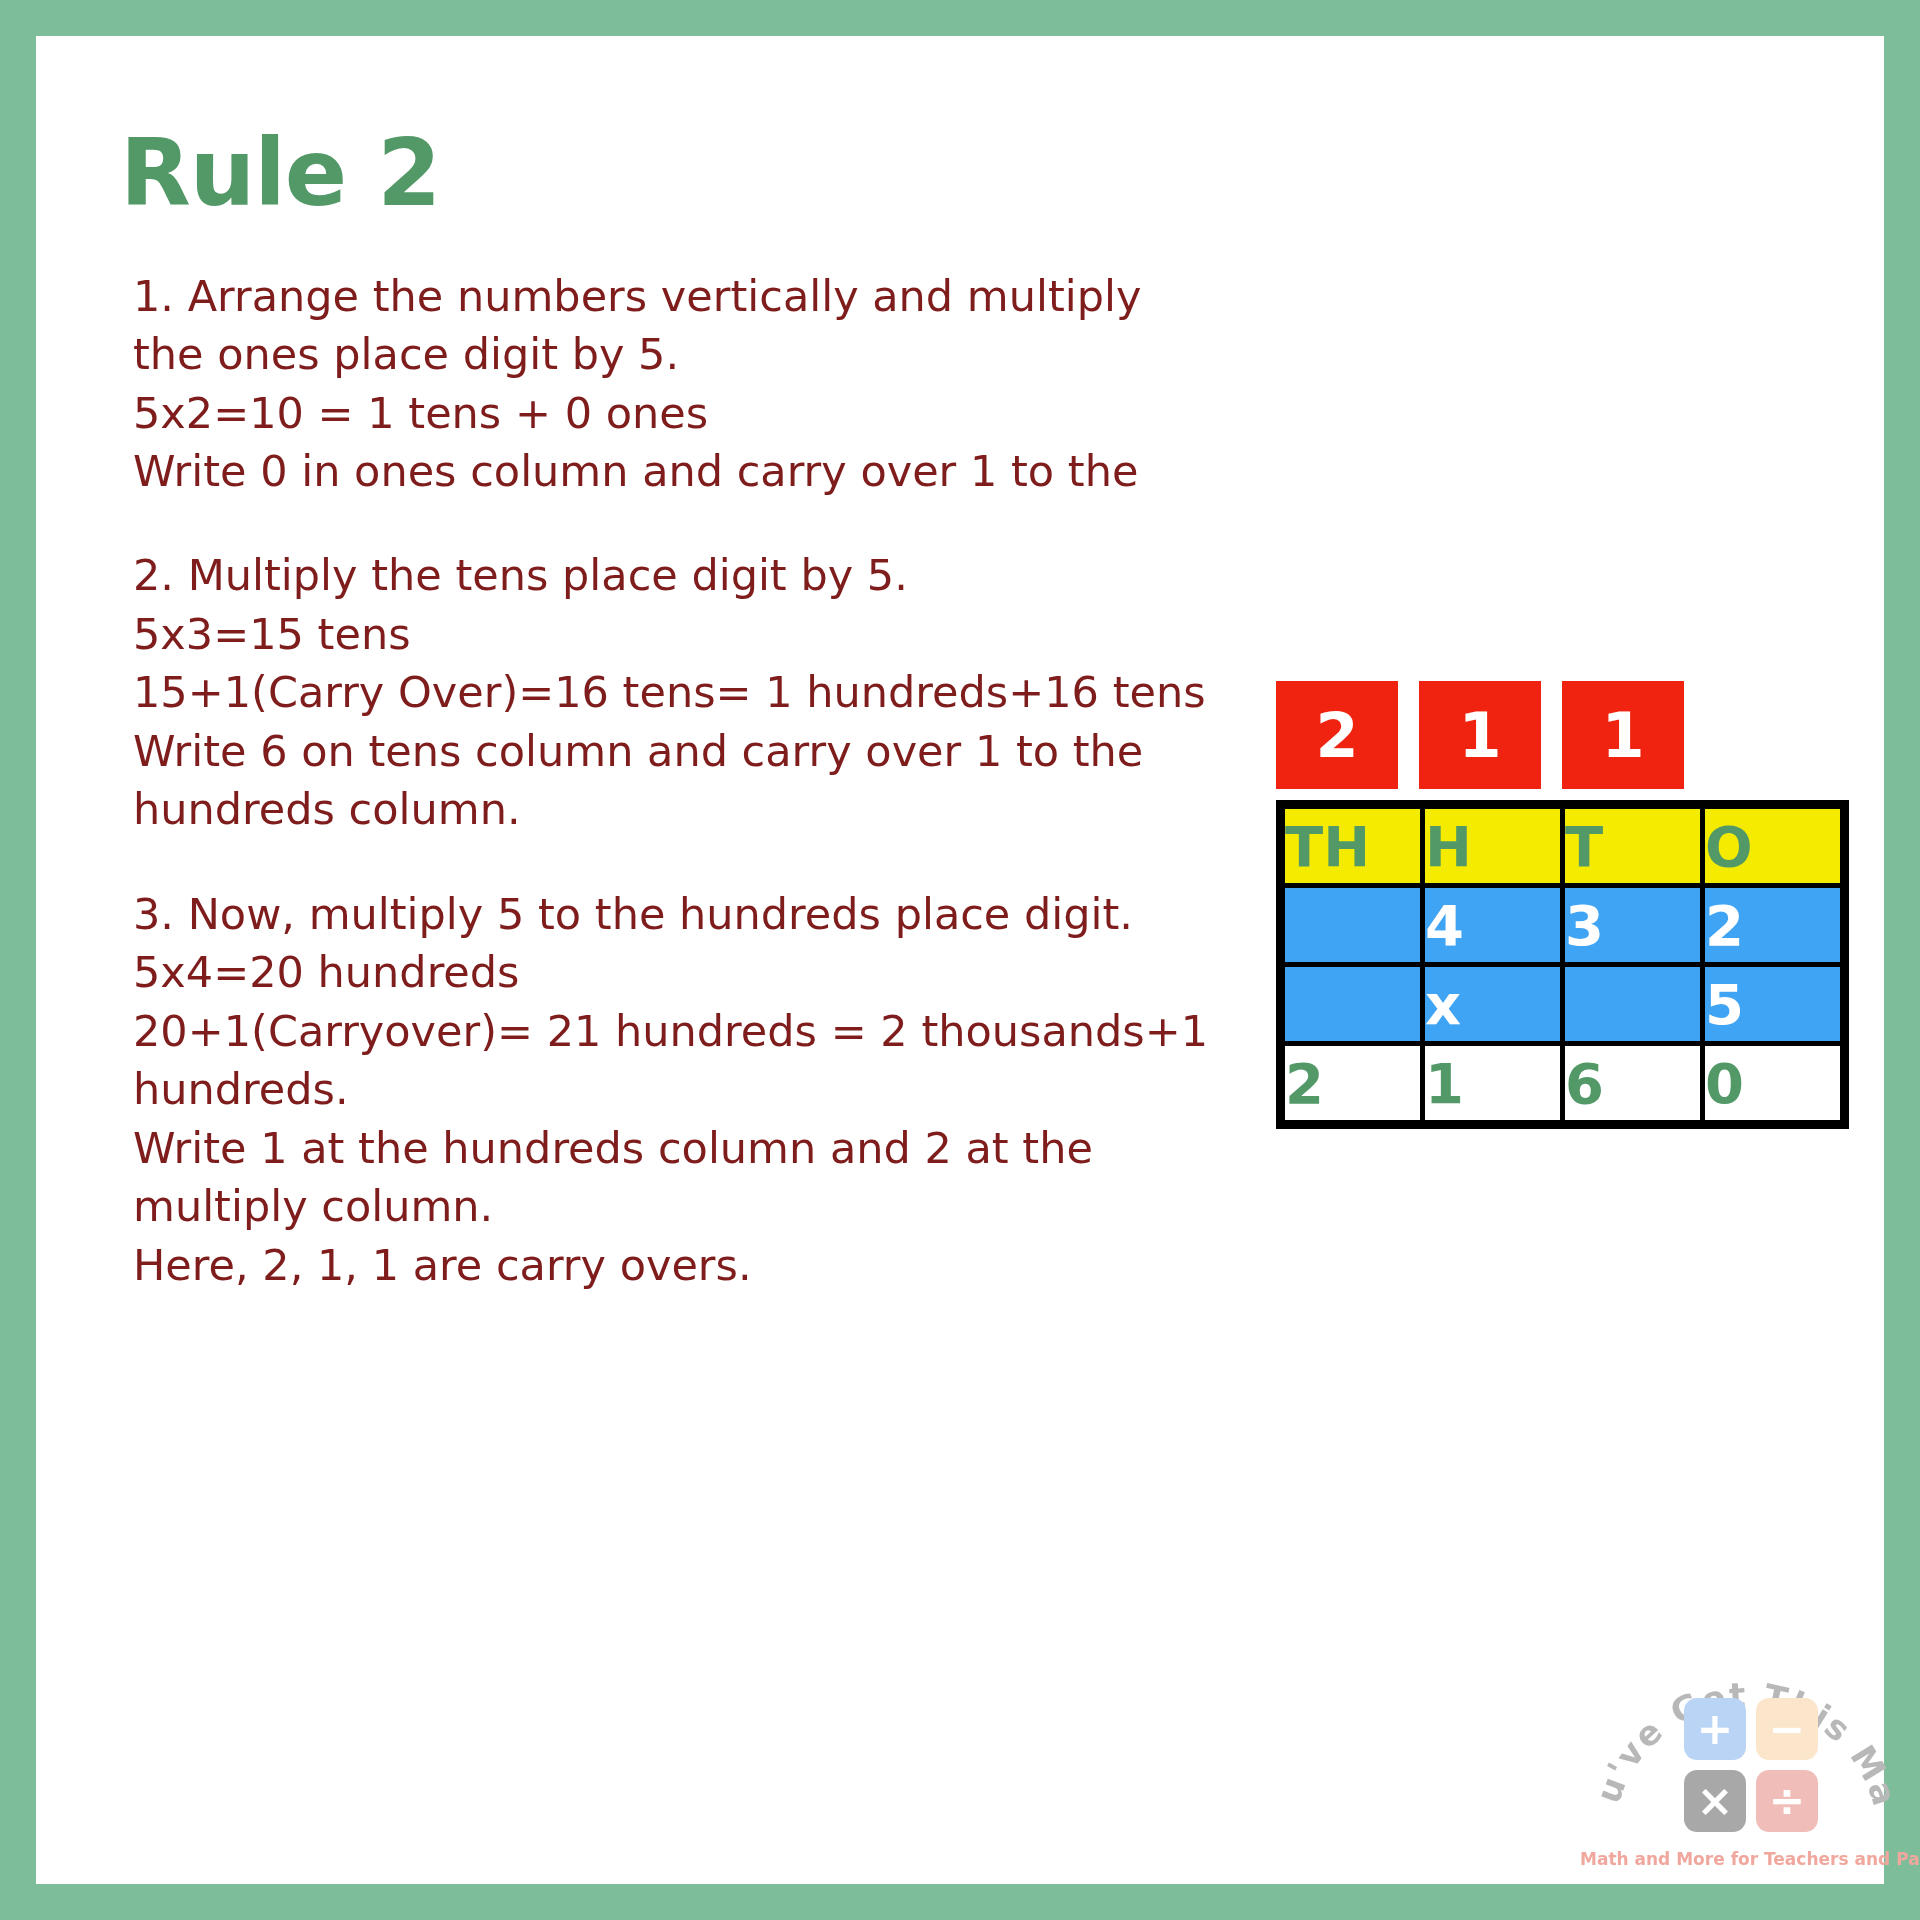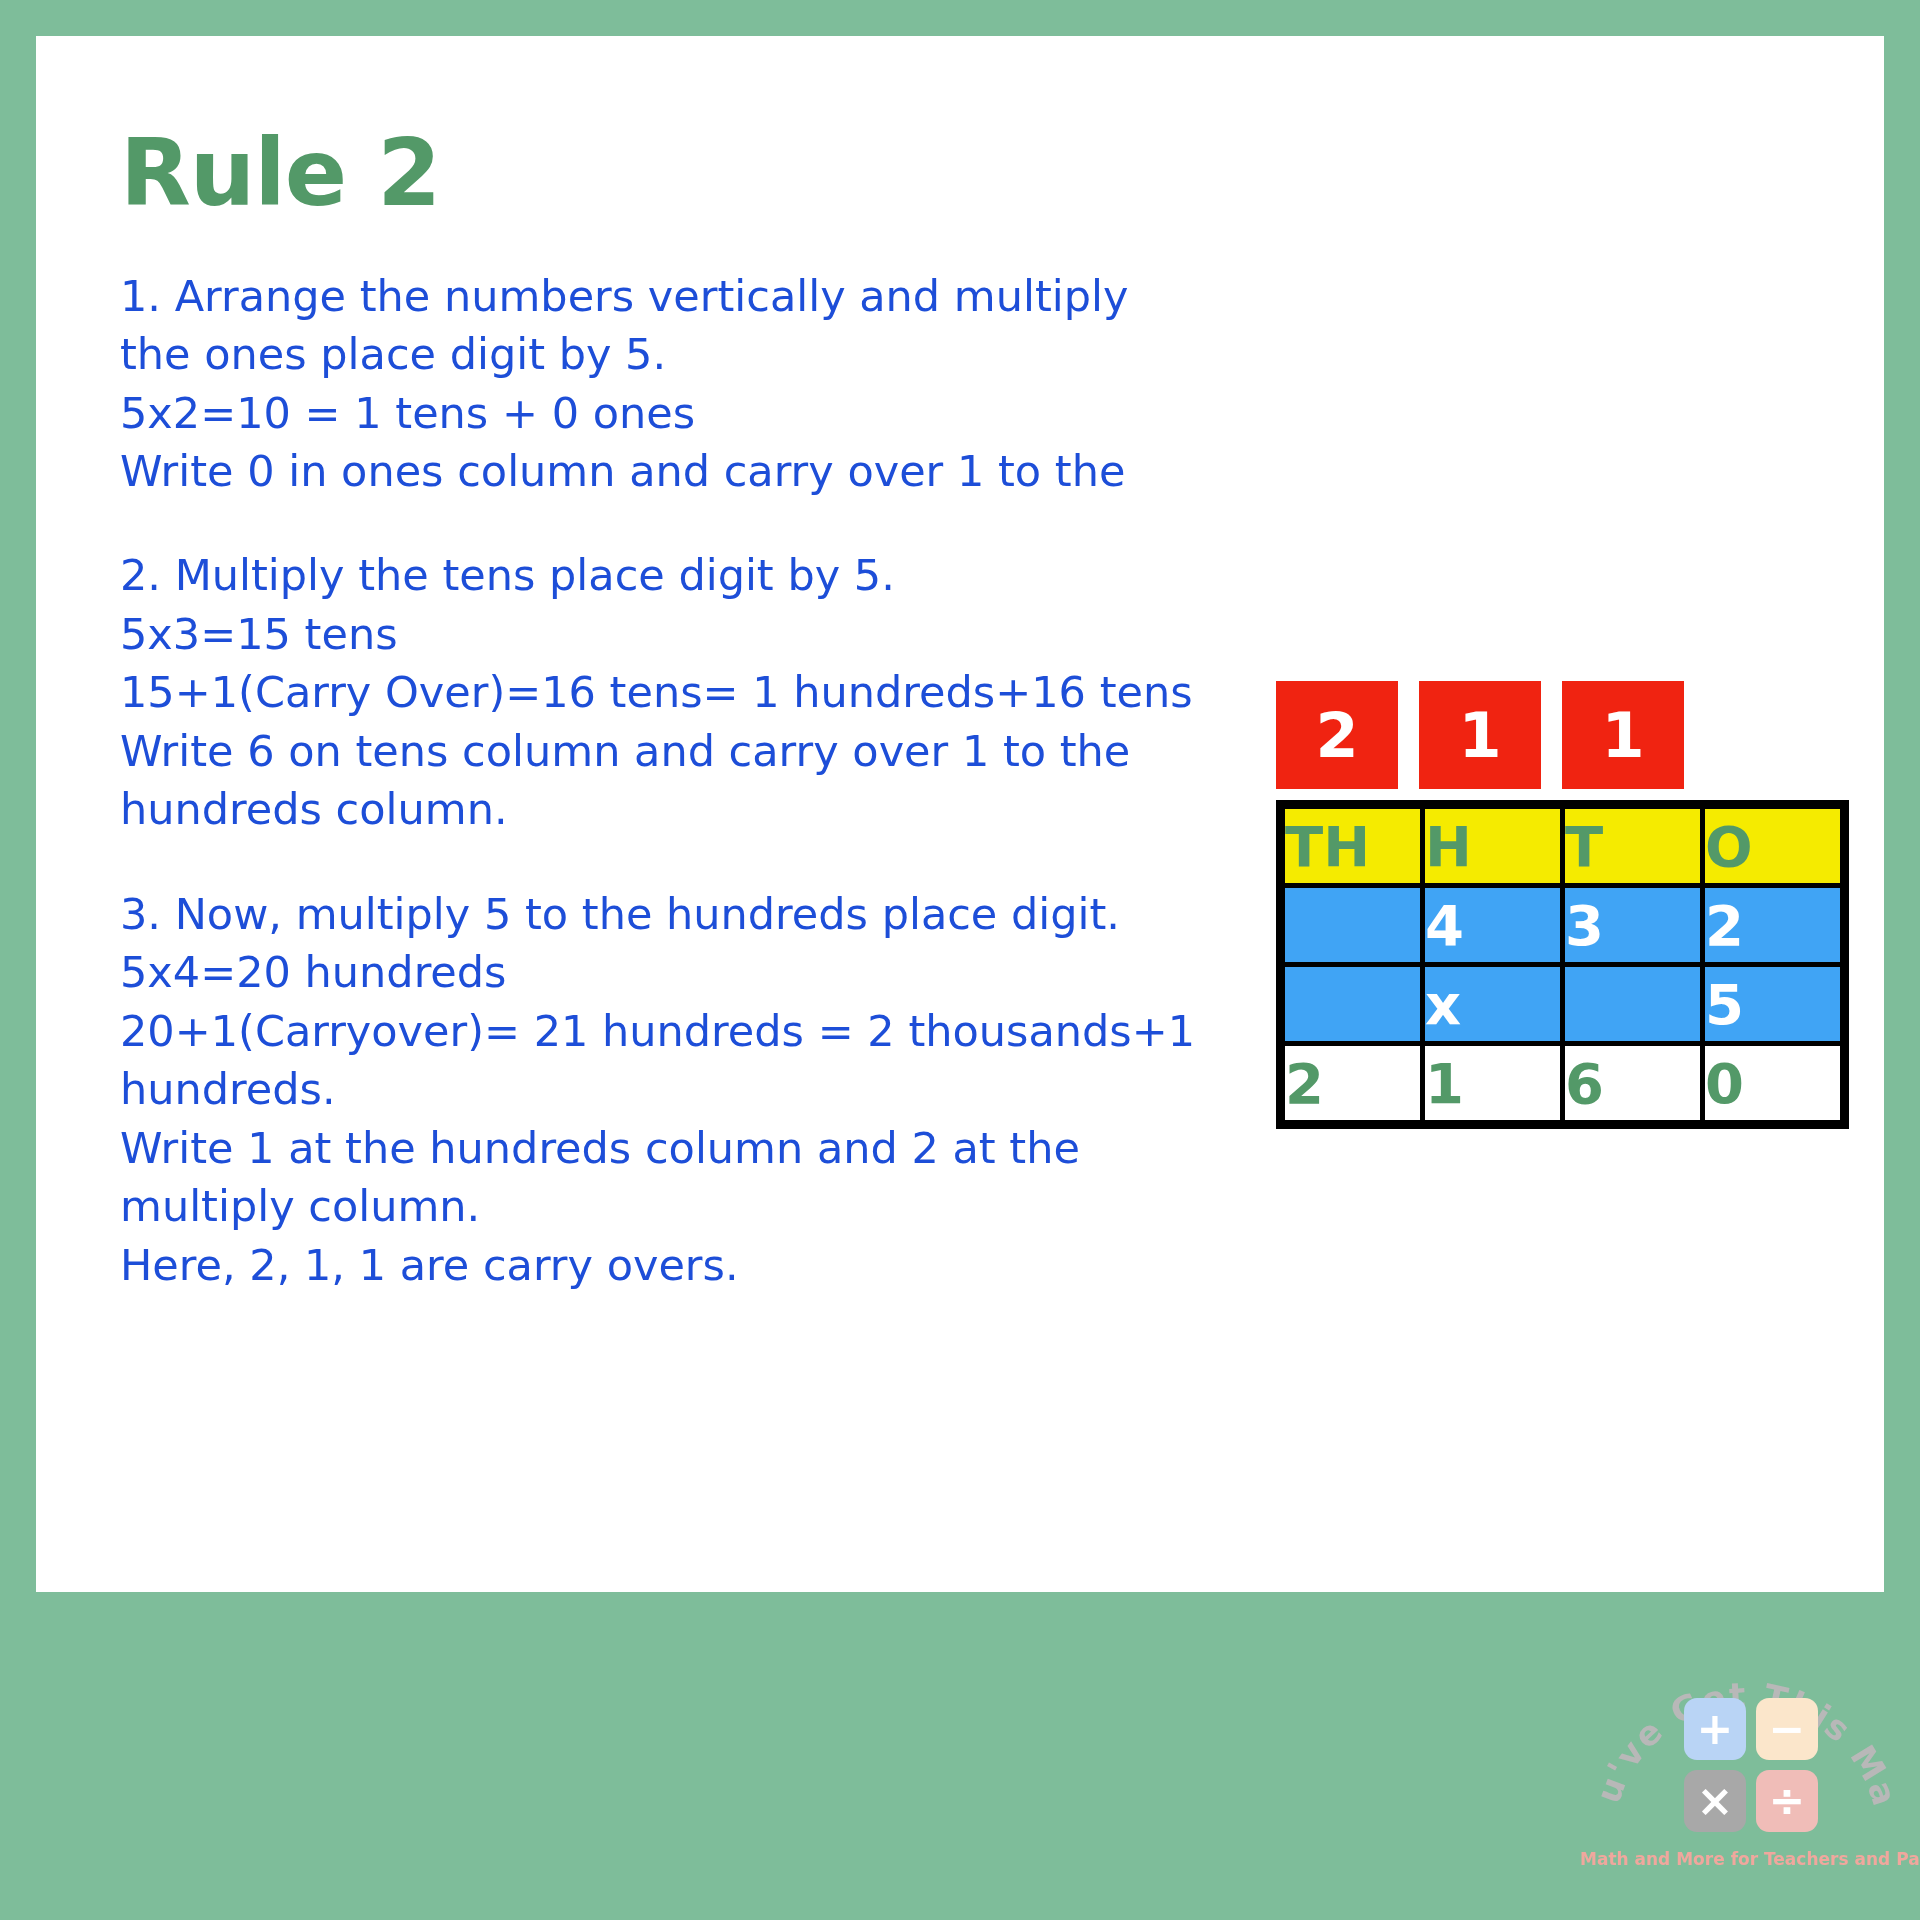--- a/index.html
+++ b/index.html
@@ -20,21 +20,21 @@
     height: 1920px;
     background: #7ebd9a;
     box-sizing: border-box;
   }
 
   #sheet {
     position: absolute;
     left: 36px;
     top: 36px;
     width: 1848px;
-    height: 1556px;
+    height: 1848px;
     background: #ffffff;
     box-sizing: border-box;
   }
 
   
   #content {
     position: absolute;
     left: 84px;
     top: 90px;
     width: 1120px;
@@ -47,23 +47,23 @@
     line-height: 1.05;
     color: #539968;
     letter-spacing: -1px;
     margin: 0 0 44px 0;
   }
 
   .para {
     font-family: "DejaVu Sans", sans-serif;
     font-size: 43px;
     line-height: 1.36;
-    color: #1d4ed8;
+    color: #7f1d1d;
     font-weight: 500;
-    margin: 0 0 46px 0;
+    margin: 0 0 46px 13px;
     max-width: 1100px;
   }
   .para:last-child { margin-bottom: 0; }
   .para .ln { display: block; }
 
   
   #pv-wrap {
     position: absolute;
     left: 1240px;
     top: 645px;

